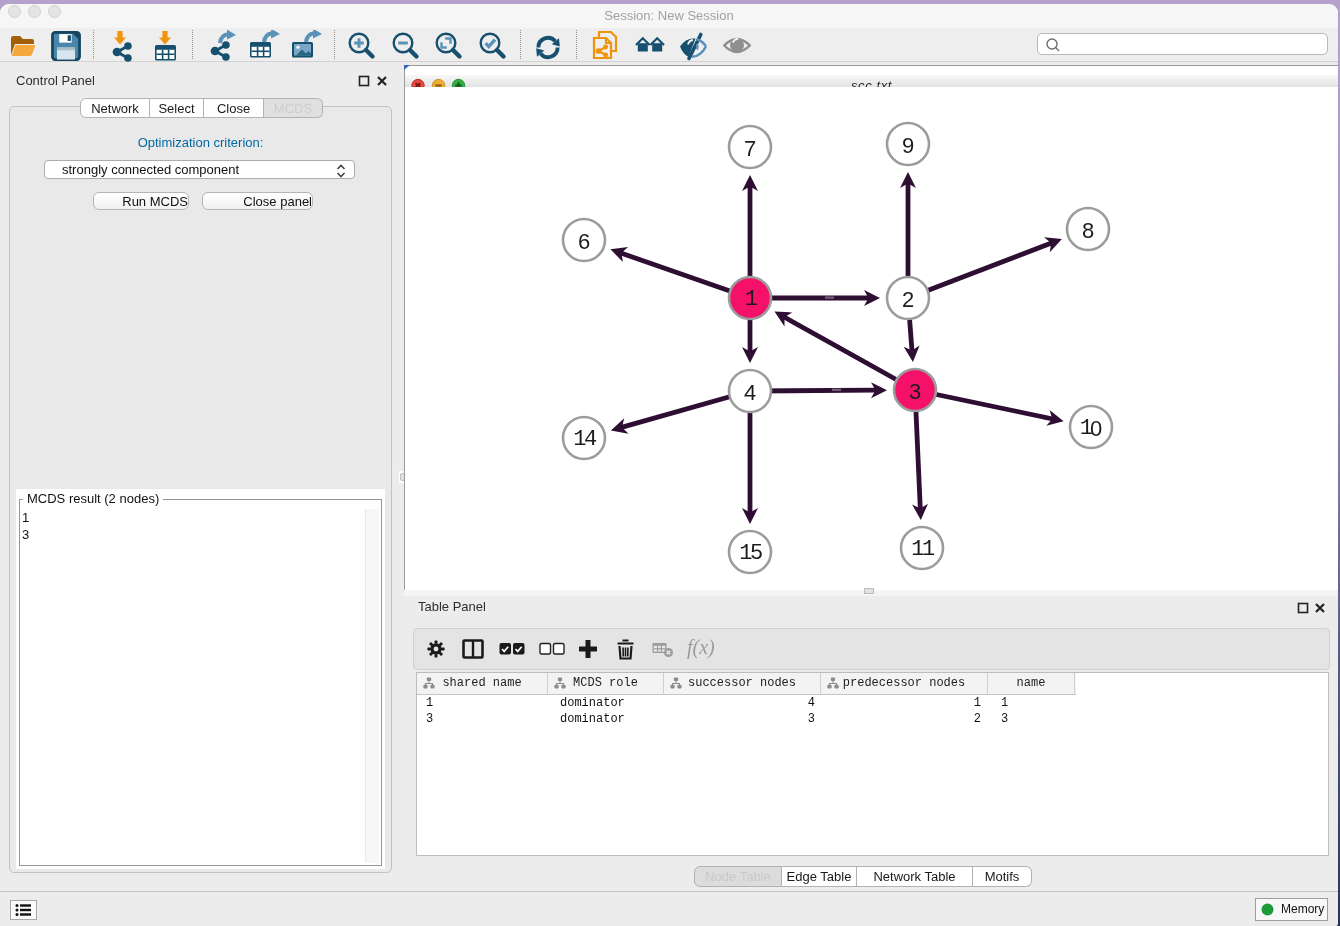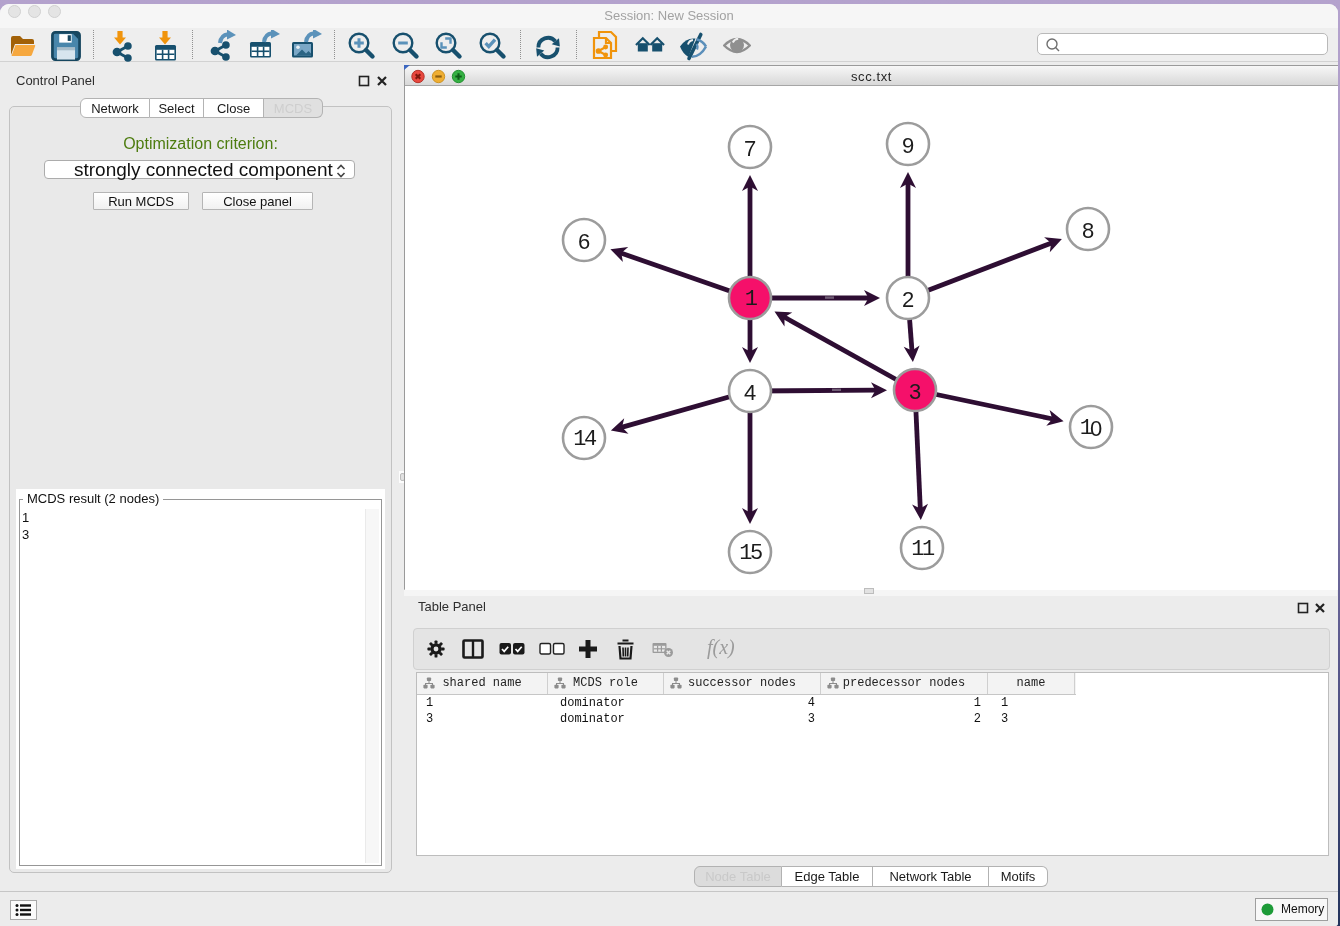--- a/index.html
+++ b/index.html
@@ -15,31 +15,31 @@
 #searchbox { position:absolute; left:1037px; top:5px; width:291px; height:22px; background:#fff; border:1px solid #b9b9b9; border-radius:5px; }
 #main { position:absolute; left:0; top:58px; width:100%; height:829px; background:#ececec; }
 
 #cphead { position:absolute; left:16px; top:11px; font-size:13px; color:#2e2e2e; }
 #tabpane { position:absolute; left:9px; top:44px; width:383px; height:767px; background:#e9e9e9; border:1px solid #c2c2c2; border-radius:5px; }
 .tabrow { position:absolute; display:flex;border-radius:8px; }
 .tab { font-size:13px; color:#1a1a1a; background:#fff; border:1px solid #b3b3b3; border-left:none; padding:0; height:20px; line-height:19px; text-align:center; }
 .tab.first { border-left:1px solid #b3b3b3; border-radius:6px 0 0 6px; }
 .tab.last { border-radius:0 6px 6px 0; }
 .tab.dis { background:#e0e0e0; color:#cecece; }
-#optlabel { position:absolute; left:9px; top:73px; width:383px; text-align:center; font-size:16px; color:#4d7c0f; }
-#selectbox { position:absolute; left:44px; top:98px; width:311px; height:19px; background:#fff; border:1px solid #acacac; border-radius:4px; font-size:19px; color:#111; line-height:17px; padding-left:29px; }
-.btn { position:absolute; top:130px; height:18px; background:linear-gradient(#ffffff,#f1f1f1); border:1px solid #b5b5b5; border-radius:1px; font-size:13px; color:#111; text-align:center; line-height:17px; }
+#optlabel { position:absolute; left:9px; top:73px; width:383px; text-align:center; font-size:13px; color:#0369a1; }
+#selectbox { position:absolute; left:44px; top:98px; width:311px; height:19px; background:#fff; border:1px solid #acacac; border-radius:4px; font-size:13px; color:#111; line-height:17px; padding-left:17px; }
+.btn { position:absolute; top:130px; height:18px; background:linear-gradient(#ffffff,#f1f1f1); border:1px solid #b5b5b5; border-radius:6px; font-size:13px; color:#111; text-align:right; line-height:17px; }
 #fspanel { position:absolute; left:16px; top:427px; width:369px; height:380px; background:#fff; }
 #fieldset { position:absolute; left:3px; top:10px; width:363px; height:367px; border:1px solid #969696; }
 #fslegend { position:absolute; left:3px; top:-9px; background:#fff; padding:0 4px; font-size:13px; color:#111; }
 #fsbox { position:absolute; left:0; top:0; width:100%; height:100%; font-size:13px; color:#111; }
 #fsscroll { position:absolute; right:2px; top:9px; bottom:2px; width:14px; background:#f7f7f7; border-left:1px solid #eaeaea; }
 
 #netwin { position:absolute; left:404px; top:3px; width:934px; height:525px; background:#fff; border:1px solid #9a9a9a; border-bottom-color:#d8d8d8; border-right:none; }
-#nettitle { position:absolute; left:0; top:0; width:100%; height:20px; background:linear-gradient(#f7f7f7,#d8d8d8); border-bottom:1px solid #a6a6a6; }
+#nettitle { position:absolute; left:0; top:9px; width:100%; height:20px; background:linear-gradient(#f7f7f7,#d8d8d8); border-bottom:1px solid #a6a6a6;font-style:italic; }
 #netname { position:absolute; top:3px; width:100%; text-align:center; font-size:13px; color:#262626; letter-spacing:0.6px; }
 #netcanvas { position:absolute; left:0; top:21px; width:933px; height:503px; background:#fff; }
 
 #tphead { position:absolute; left:418px; top:537px; font-size:13px; color:#2e2e2e; }
 #tptoolbar { position:absolute; left:413px; top:566px; width:917px; height:42px; border:1px solid #d0d0d0; border-radius:4px; background:#e4e4e4; }
 #tptable { position:absolute; left:416px; top:610px; width:913px; height:184px; background:#fff; border:1px solid #bdbdbd;font-family:Liberation Mono, monospace; }
 #tphrow { position:absolute; left:0; top:0; width:659px; height:22px; background:#f3f3f3; border-bottom:1px solid #c6c6c6; }
 .hcell { position:absolute; top:0; height:21px; border-right:1px solid #cfcfcf; font-size:12px; color:#222; text-align:center; line-height:21px; }
 .trow { position:absolute; font-size:12px; color:#111; height:16px; line-height:16px; }
 .tcell { position:absolute; }
@@ -363,21 +363,21 @@
         </svg>
       <svg style="position:absolute;left:238px;top:11px;" width="22" height="18" viewBox="0 0 22 18">
           <rect x="0.5" y="3" width="14" height="10" rx="1" fill="#9b9b9b"></rect>
 <rect x="1.8" y="5.8" width="11.4" height="5.9" fill="#e9e9e9"></rect>
 <line x1="5.6" y1="5.8" x2="5.6" y2="11.7" stroke="#9b9b9b" stroke-width="1.2"></line>
 <line x1="9.4" y1="5.8" x2="9.4" y2="11.7" stroke="#9b9b9b" stroke-width="1.2"></line>
 <line x1="1.8" y1="8.8" x2="13.2" y2="8.8" stroke="#9b9b9b" stroke-width="1.2"></line>
 <circle cx="16.5" cy="12.5" r="4.5" fill="#9b9b9b"></circle>
 <path d="M14.7 10.7 l3.6 3.6 M18.3 10.7 l-3.6 3.6" stroke="#e9e9e9" stroke-width="1.4"></path>
         </svg>
-      <div style="position:absolute;left:273px;top:7px;font-family:'Liberation Serif',serif;font-style:italic;font-size:20px;color:#9b9b9b;margin-left:20px;">f(x)</div>
+      <div style="position:absolute;left:273px;top:7px;font-family:'Liberation Serif',serif;font-style:italic;font-size:20px;color:#9b9b9b;">f(x)</div>
     </div>
     <div id="tptable">
       <div id="tphrow">
         <div class="hcell" style="left:0px;width:131px;"><svg style="position:absolute;left:6px;top:4px;" width="12" height="12" viewBox="0 0 12 12">
               <path d="M6 3.5 v3 M2.5 6.5 h7 M2.5 6 v2 M9.5 6 v2" stroke="#8c8c8c" stroke-width="1" fill="none"></path>
               <rect x="3.9" y="0.5" width="4.2" height="3.6" rx="0.8" fill="#8c8c8c"></rect>
               <rect x="0.4" y="7.8" width="4.2" height="3.6" rx="0.8" fill="#8c8c8c"></rect>
               <rect x="7.4" y="7.8" width="4.2" height="3.6" rx="0.8" fill="#8c8c8c"></rect>
             </svg>shared name</div>
         <div class="hcell" style="left:131px;width:116px;"><svg style="position:absolute;left:6px;top:4px;" width="12" height="12" viewBox="0 0 12 12">
@@ -410,21 +410,21 @@
       <div class="trow" style="left:9px;top:38px;width:900px;">
         <span class="tcell" style="left:0px;">3</span>
         <span class="tcell" style="left:134px;">dominator</span>
         <span class="tcell" style="left:250px;width:139px;text-align:right;">3</span>
         <span class="tcell" style="left:410px;width:145px;text-align:right;">2</span>
         <span class="tcell" style="left:575px;">3</span>
       </div>
     </div>
     <div id="tabs2">
       <div class="tab2" style="width:88px; border-left:1px solid #b2b2b2; border-radius:6px 0 0 6px; background:#dcdcdc; color:#c9c9c9;">Node Table</div>
-      <div class="tab2" style="width:91px;">Edge Table</div>
+      <div class="tab2" style="width:75px;">Edge Table</div>
       <div class="tab2" style="width:116px;">Network Table</div>
       <div class="tab2" style="width:59px; border-radius:0 6px 6px 0;">Motifs</div>
     </div>
   </div>
   <div id="statusbar">
     <div id="listbtn">
       <svg width="18" height="14" style="position:absolute;left:4px;top:2px;" viewBox="0 0 18 14">
           <circle cx="2" cy="2.5" r="1.5" fill="#111"></circle>
           <circle cx="2" cy="7" r="1.5" fill="#111"></circle>
           <circle cx="2" cy="11.5" r="1.5" fill="#111"></circle>

